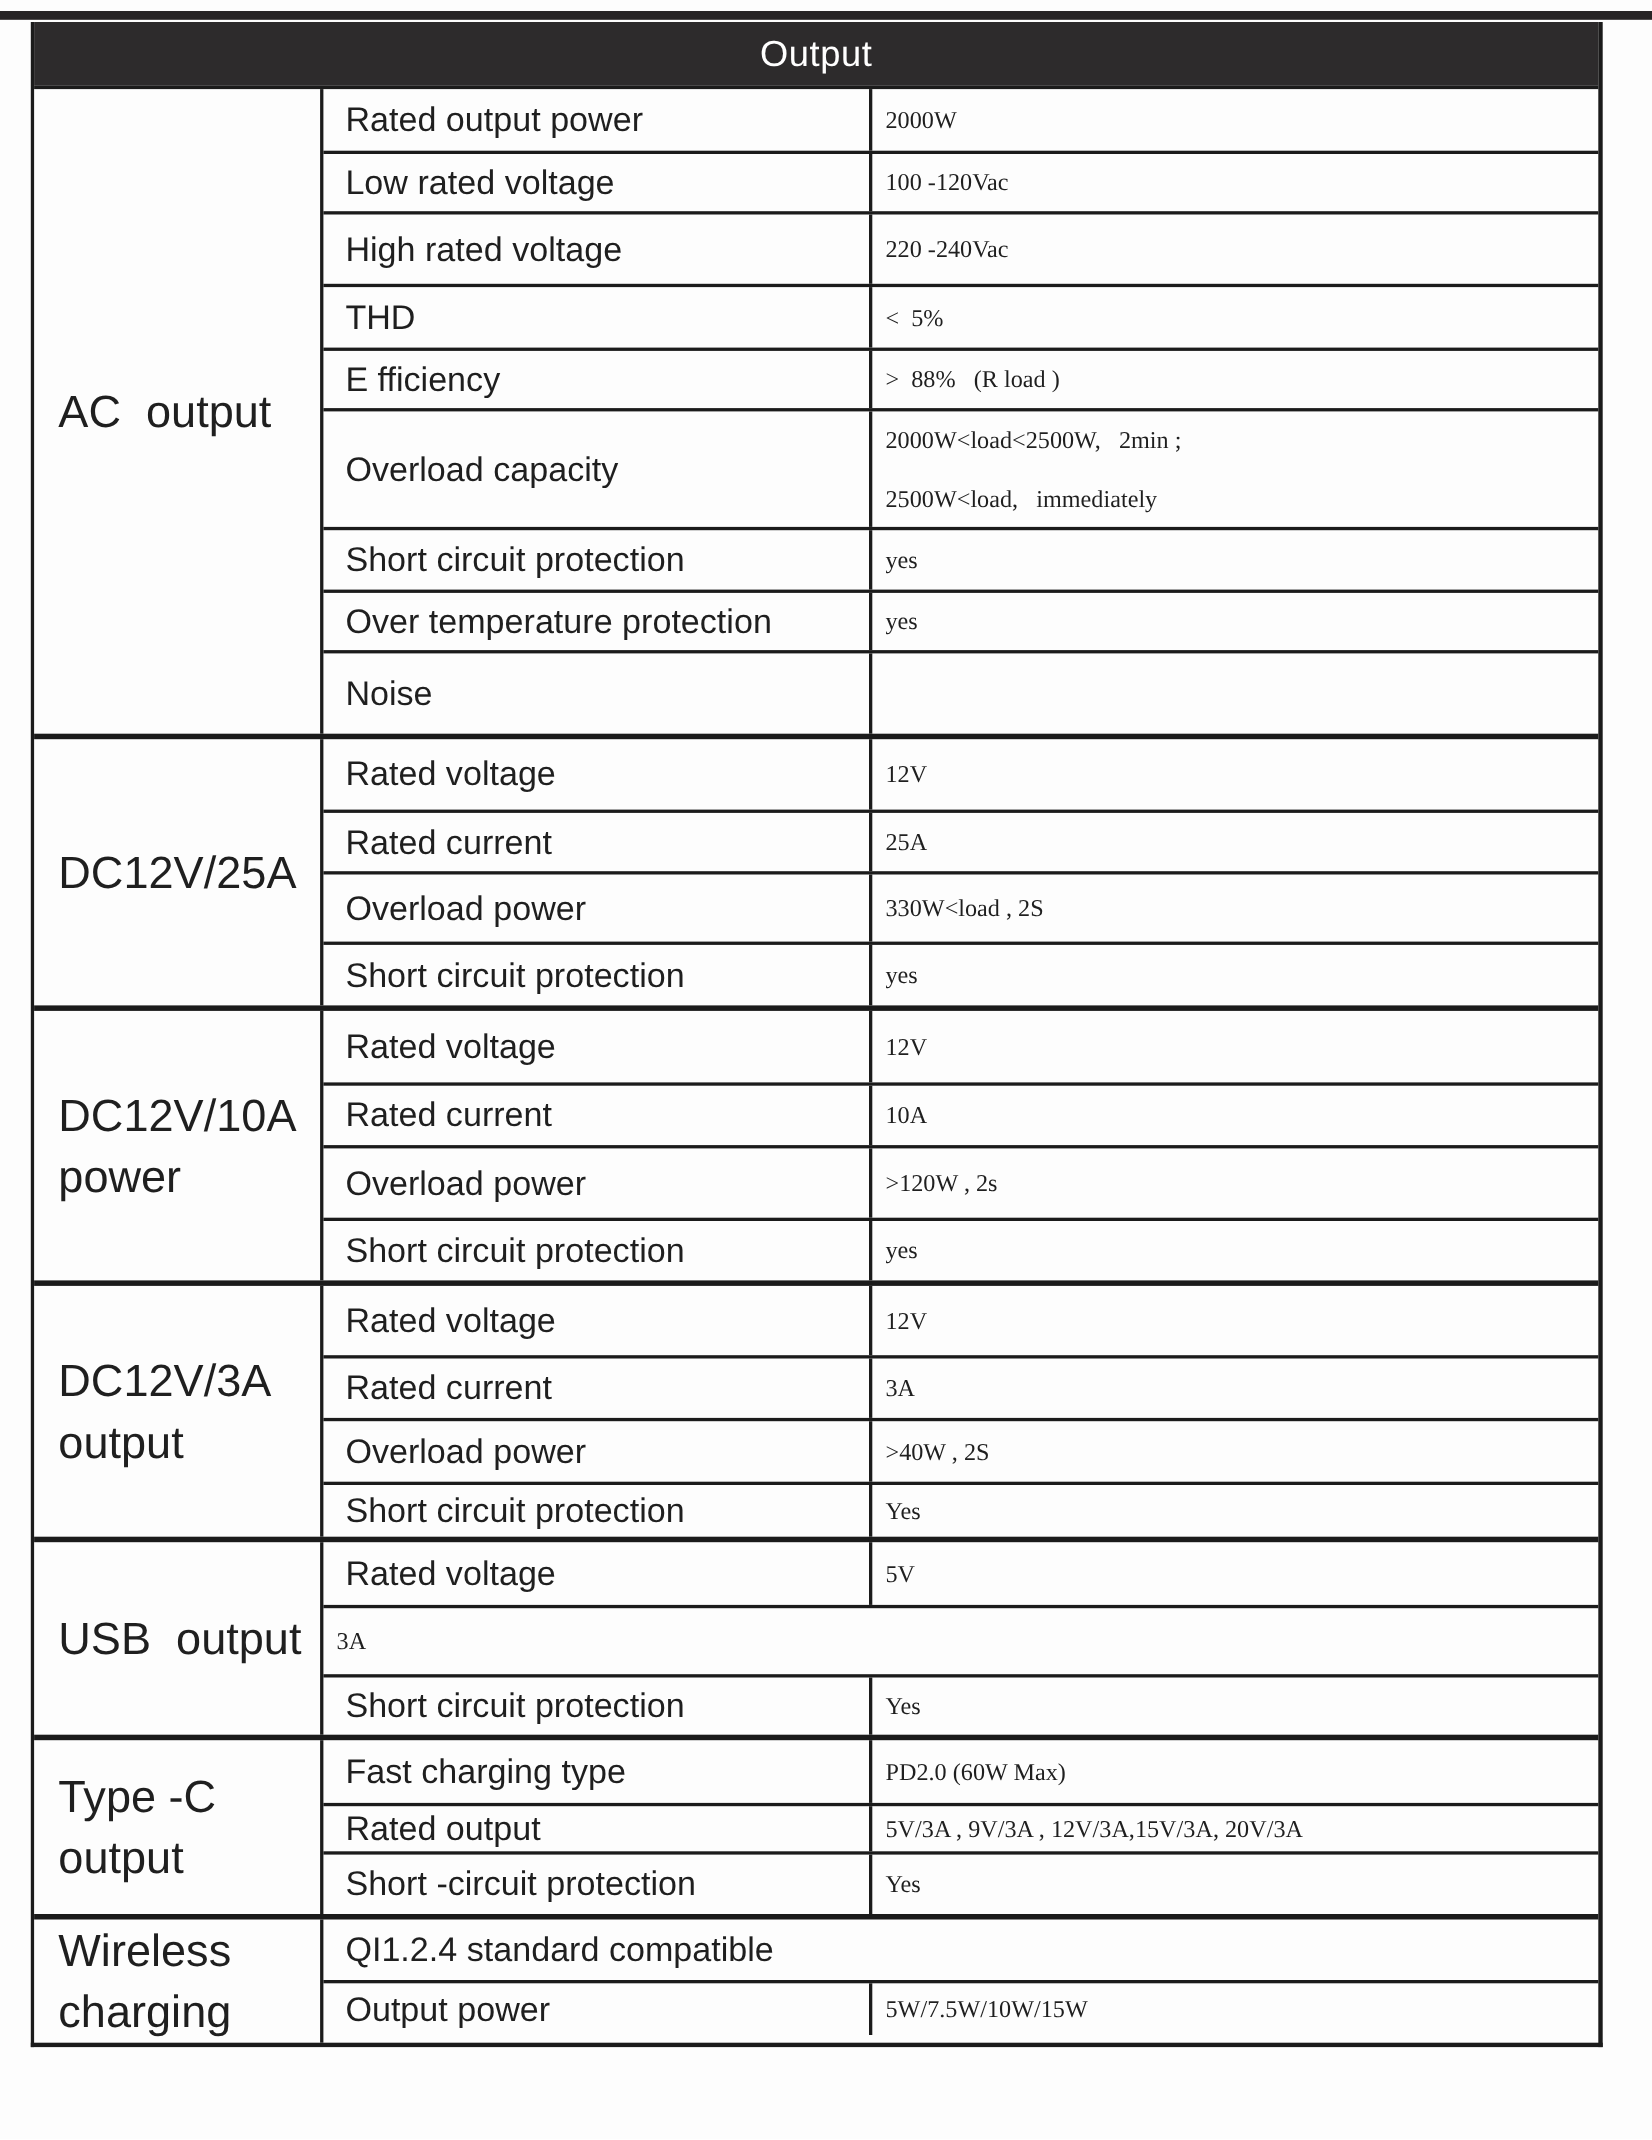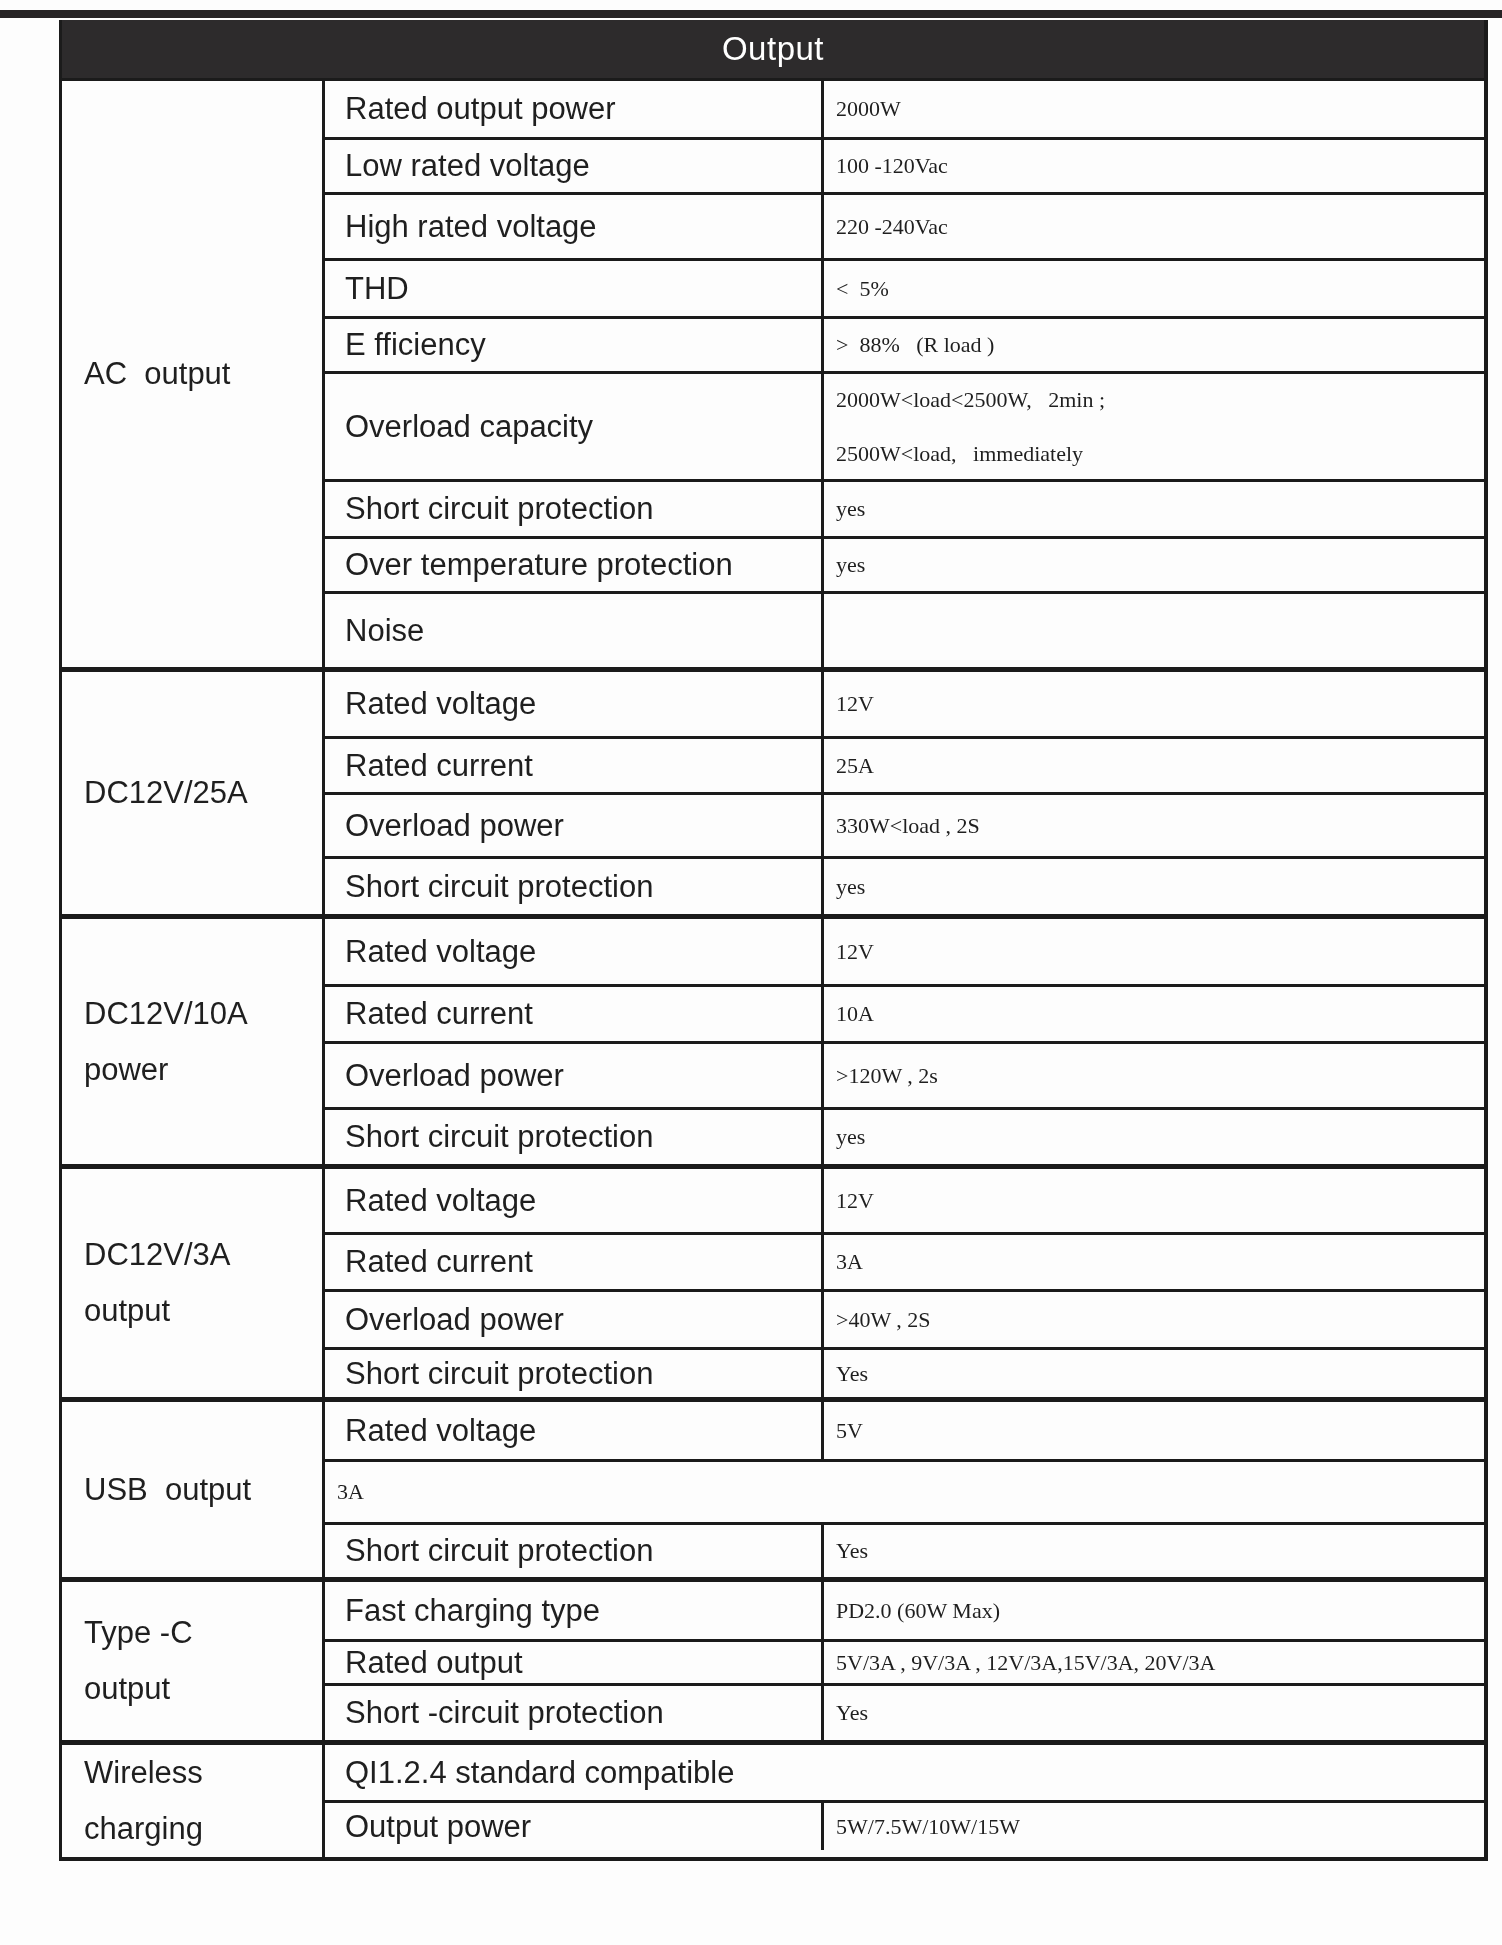--- a/index.html
+++ b/index.html
@@ -9,38 +9,38 @@
     background:#fdfdfd;
     font-family:"Liberation Sans", sans-serif;
     color:#1f1f1f;
     overflow:hidden;
   }
   .top-strip{
     position:absolute;left:0;top:10px;width:100%;height:8px;
     background:#272425;
   }
   .spec-table{
-    position:absolute;left:59px;top:20px;width:1429px;
+    position:absolute;left:28px;top:20px;width:1429px;
     border:3px solid #1b1b1b;border-right-width:4px;border-bottom-width:4px;border-top:none;
     box-sizing:border-box;
     background:#fdfdfd;
   }
   .tbl-header{
     height:58px;background:#2d2b2c;color:#ffffff;
     display:flex;align-items:center;justify-content:center;
     font-size:33px;letter-spacing:0.5px;
   }
   .section{display:flex;border-top:5px solid #1b1b1b;}
   .section.first{border-top-width:3px;}
   .group{
     flex:0 0 263px;width:263px;box-sizing:border-box;
     border-right:3px solid #1b1b1b;
     display:flex;align-items:center;
     padding-left:22px;
-    font-size:31px;line-height:56px;
+    font-size:41px;line-height:56px;
     white-space:pre-wrap;
   }
   .rows{flex:1;display:flex;flex-direction:column;min-width:0;}
   .row{display:flex;box-sizing:border-box;}
   .row + .row{border-top:3px solid #1b1b1b;}
   .param{
     flex:0 0 499px;width:499px;box-sizing:border-box;
     border-right:3px solid #1b1b1b;
     display:flex;align-items:center;
     padding-left:20px;

